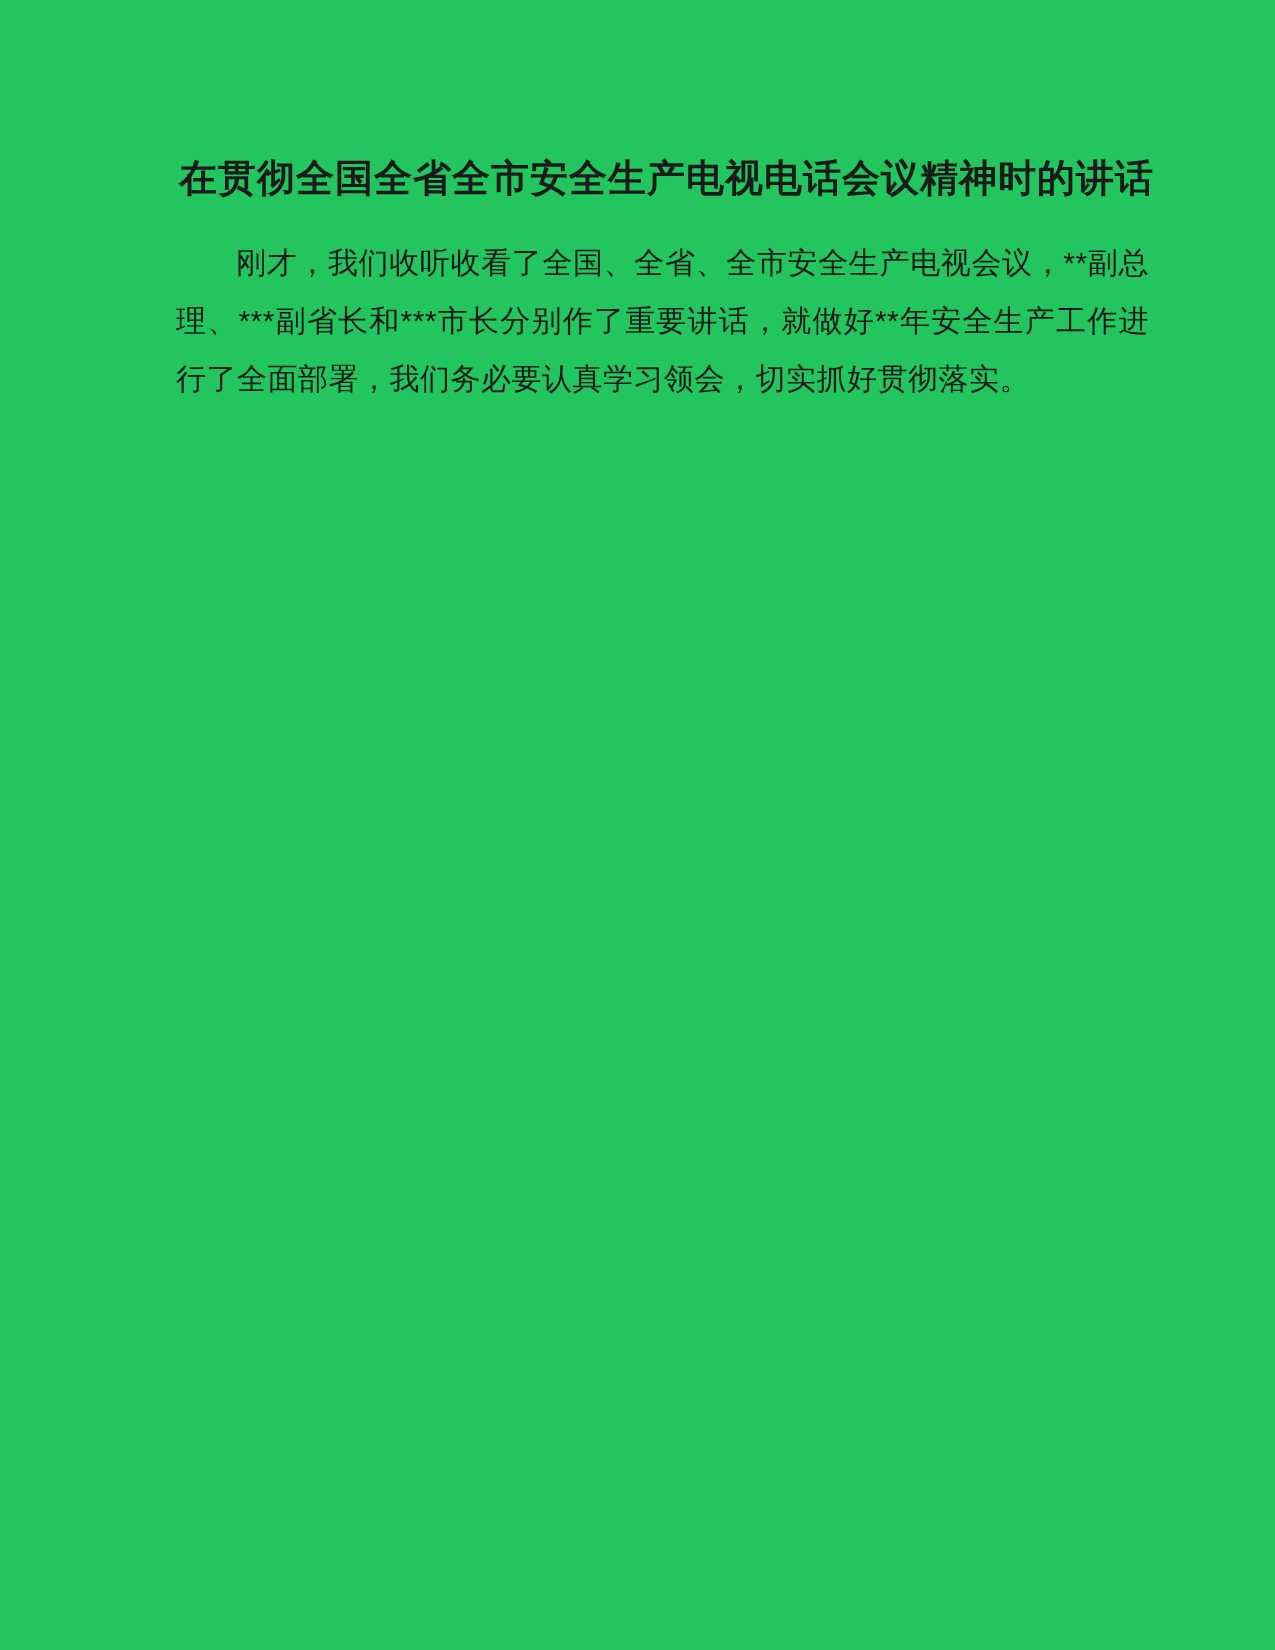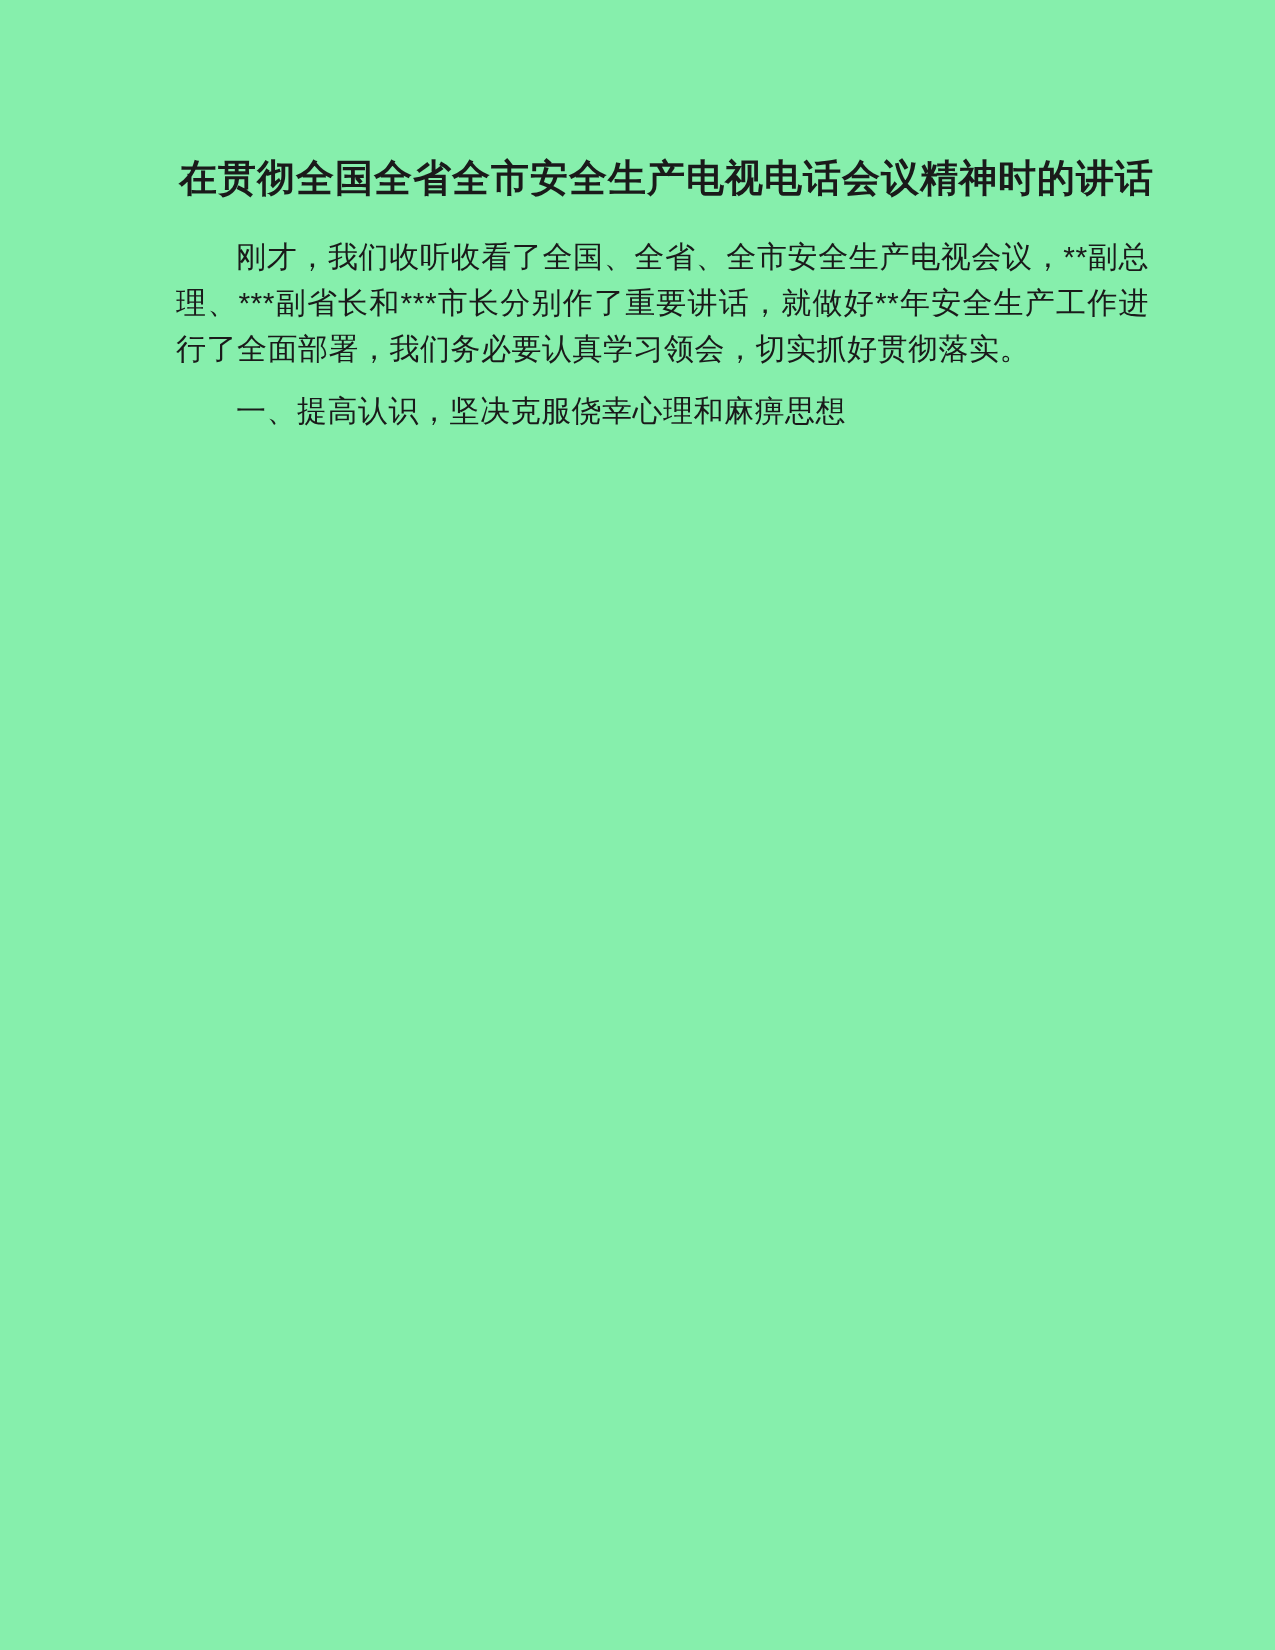--- a/index.html
+++ b/index.html
@@ -6,52 +6,51 @@
     margin: 0;
     padding: 0;
     background: #ffffff;
     font-family: "Liberation Sans", "DejaVu Sans", sans-serif;
   }
   .page {
     position: relative;
     width: 1275px;
     height: 1650px;
     margin: 0 auto;
-    background: #86efac;
+    background: #22c55e;
     box-sizing: border-box;
     padding: 148px 118px 30px 176px;
     overflow: hidden;
     color: #1a1a1a;
   }
   .doc-title {
     font-size: 38px;
     font-weight: 700;
     line-height: 60px;
     text-align: center;
     margin: 0 0 26px 0;
     color: #1a1a1a;
     letter-spacing: 1px;
   }
   .doc-body p {
     font-size: 30px;
-    line-height: 46px;
+    line-height: 58px;
     text-align: justify;
     text-indent: 2em;
     margin: 0 8px 16px 0;
     color: #1a1a1a;
     letter-spacing: 0.5px;
     word-break: break-all;
   }
   .doc-body p.heading-para {
     margin-top: 6px;
     margin-bottom: 22px;
   }
 </style>
 </head>
 <body>
 
 <div class="page">
   <h1 class="doc-title">在贯彻全国全省全市安全生产电视电话会议精神时的讲话</h1>
   <div class="doc-body">
       <p class="body-para">刚才，我们收听收看了全国、全省、全市安全生产电视会议，**副总理、***副省长和***市长分别作了重要讲话，就做好**年安全生产工作进行了全面部署，我们务必要认真学习领会，切实抓好贯彻落实。</p>
-      <p class="heading-para">一、提高认识，坚决克服侥幸心理和麻痹思想</p>
     </div>
 </div>
 
 </body></html>

